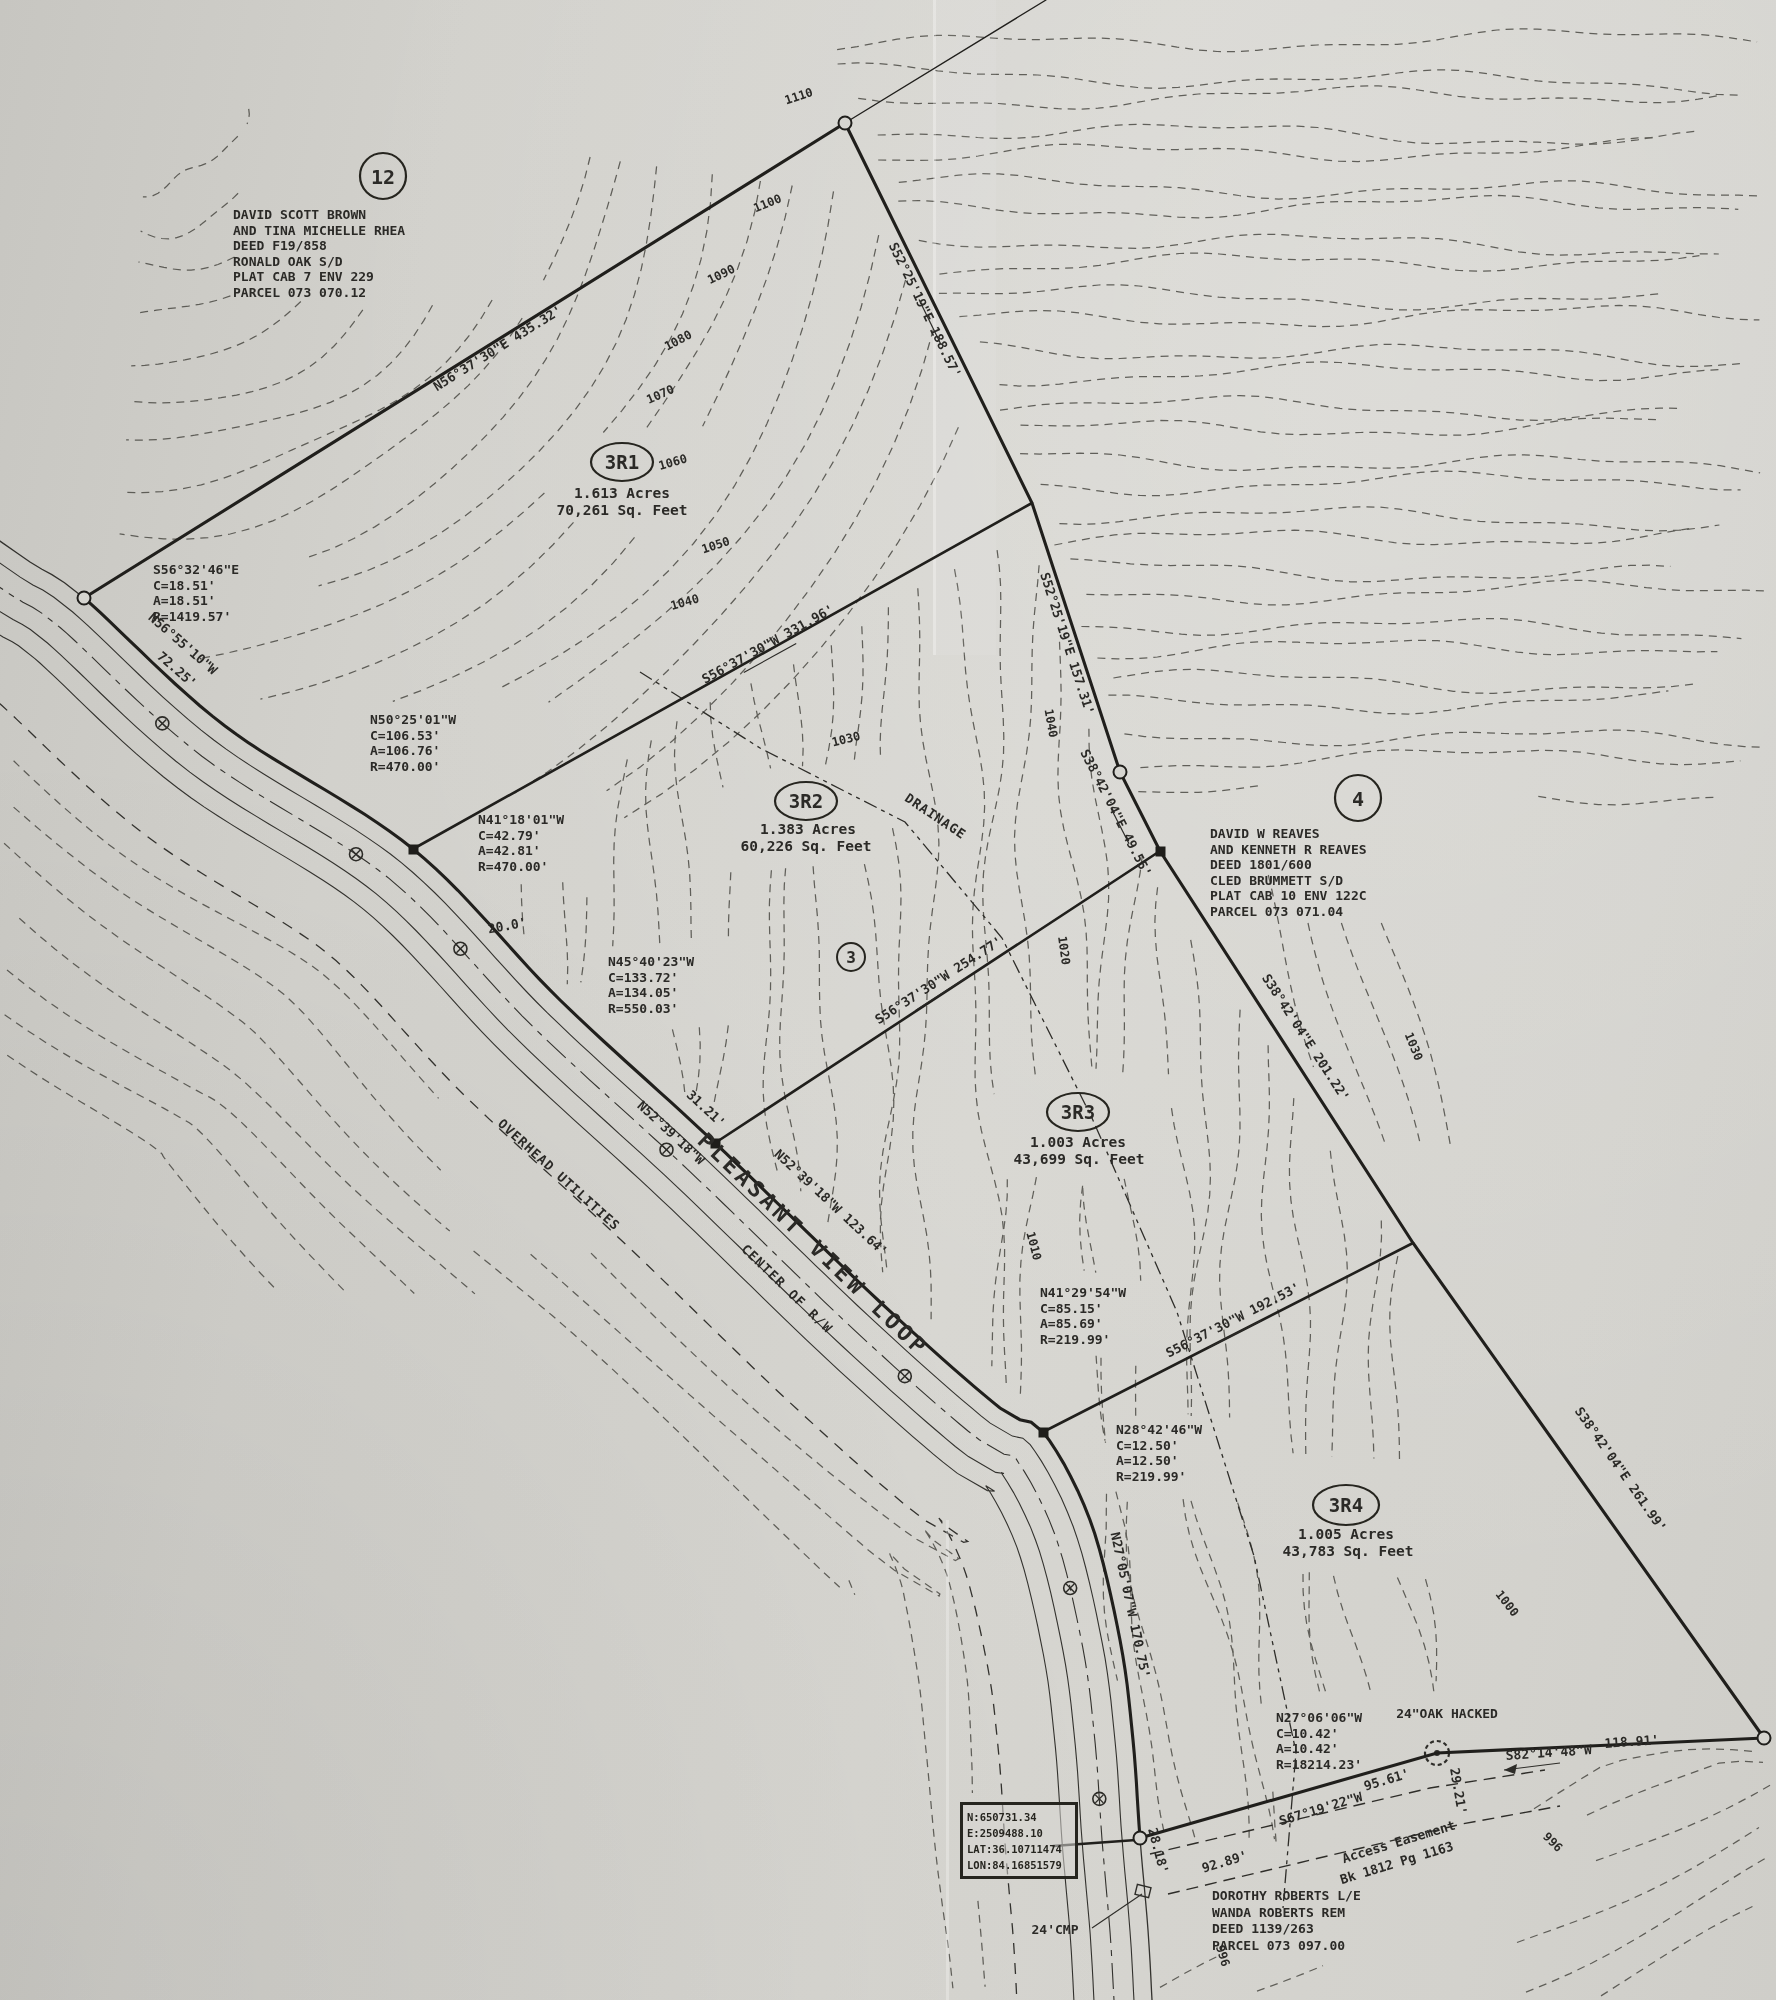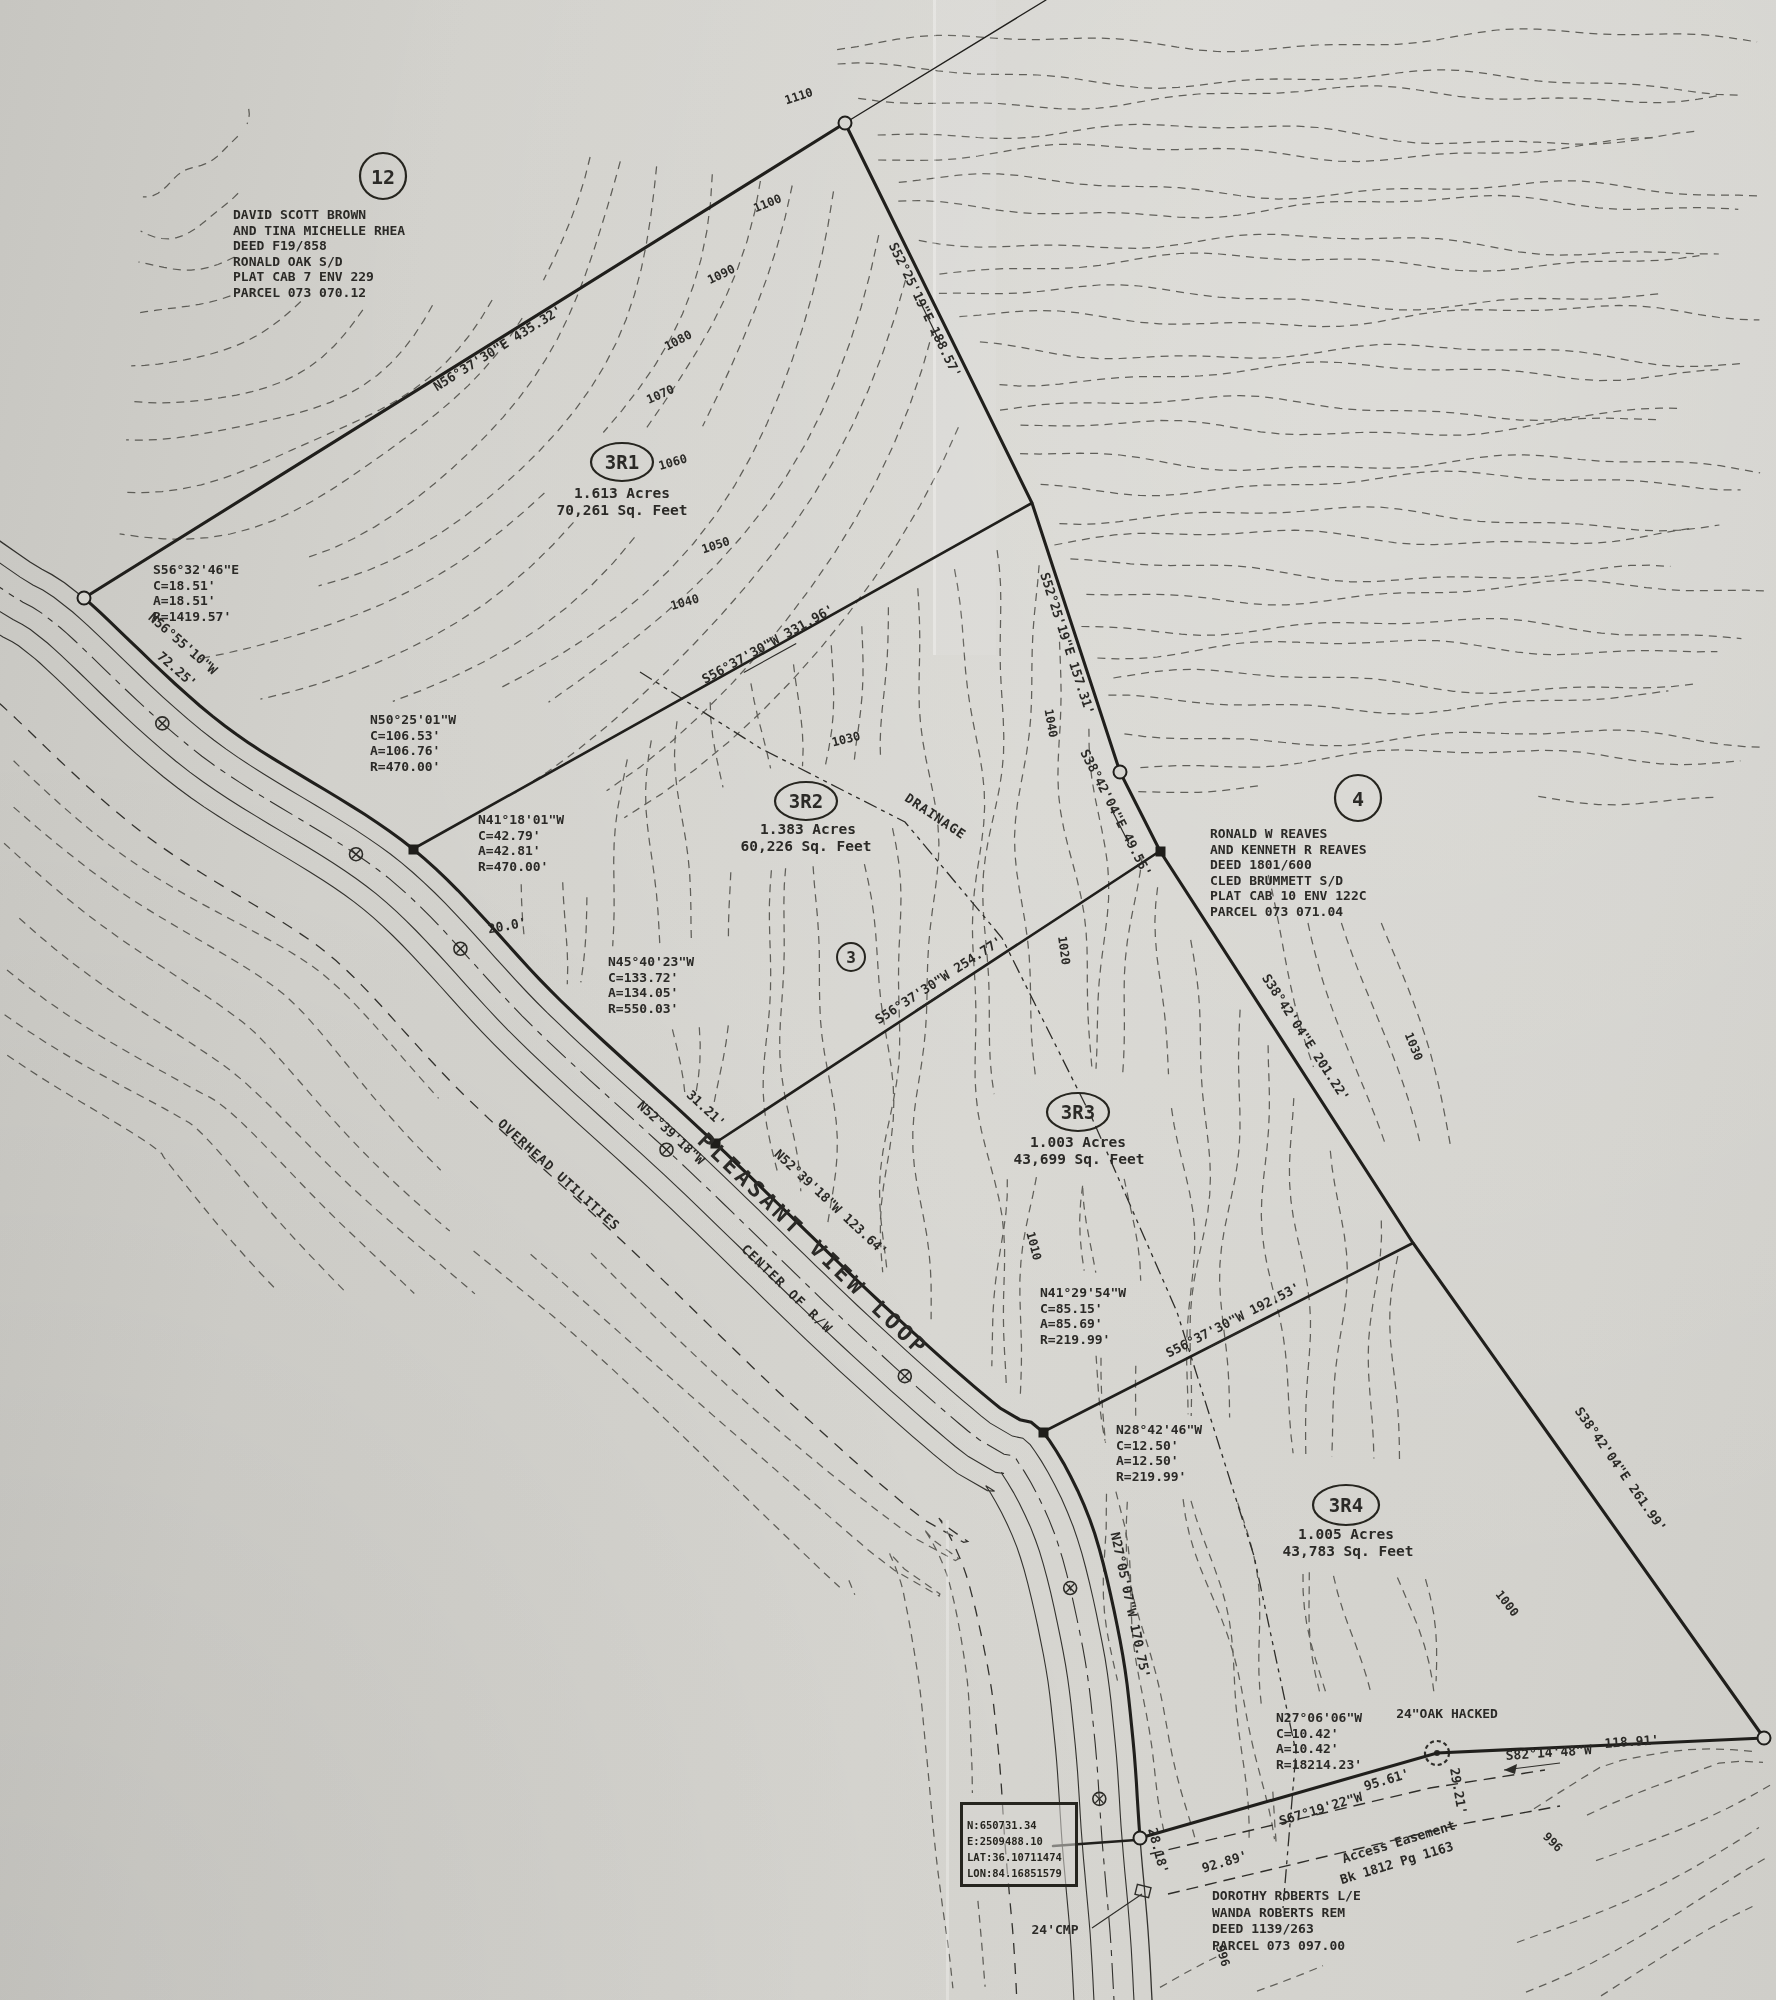--- a/index.html
+++ b/index.html
@@ -6,21 +6,21 @@
   .sheet{position:relative;width:1776px;height:2000px;overflow:hidden;
          background:linear-gradient(100deg,#c7c6c1 0%,#d2d1cc 22%,#d7d6d1 55%,#d3d2cd 85%,#cfcec9 100%);}
   .shade{position:absolute;inset:0;background:radial-gradient(ellipse at 78% 18%, rgba(255,255,255,.18), rgba(0,0,0,0) 55%),
          radial-gradient(ellipse at 0% 100%, rgba(0,0,0,.07), rgba(0,0,0,0) 45%);pointer-events:none;}
   svg{position:absolute;left:0;top:0;}
   svg text{font-family:"DejaVu Sans Mono","Liberation Mono",monospace;font-weight:700;fill:#2b2a27;}
   .owner{position:absolute;width:300px;color:#2b2a27;
          font:700 13px/15.5px "DejaVu Sans Mono","Liberation Mono",monospace;letter-spacing:0;}
   .owner span{display:block;}
   .coordbox{position:absolute;left:960px;top:1802px;width:106px;border:3px solid #26251f;
-            background:rgba(215,214,209,.55);padding:12px 2px 3px 4px;color:#26251f;
+            background:rgba(215,214,209,.55);padding:4px 2px 3px 4px;color:#26251f;
             font:700 10.5px/16px "DejaVu Sans Mono","Liberation Mono",monospace;}
   .coordbox span{display:block;white-space:nowrap;}
   .watermark{position:absolute;left:10px;top:1938px;color:#fcfcfa;opacity:.97;
              font-family:"Liberation Sans",sans-serif;font-size:47px;font-weight:500;letter-spacing:1px;}
 </style>
 </head>
 <body>
 
 <div class="sheet">
   <div class="shade"></div>
@@ -337,21 +337,21 @@
   <div class="owner" style="left:233px;top:207px;">
     <span>DAVID SCOTT BROWN</span>
     <span>AND TINA MICHELLE RHEA</span>
     <span>DEED F19/858</span>
     <span>RONALD OAK S/D</span>
     <span>PLAT CAB 7 ENV 229</span>
     <span>PARCEL 073 070.12</span>
   </div>
 
   <div class="owner" style="left:1210px;top:826px;">
-    <span>RONALD W REAVES</span>
+    <span>DAVID W REAVES</span>
     <span>AND KENNETH R REAVES</span>
     <span>DEED 1801/600</span>
     <span>CLED BRUMMETT S/D</span>
     <span>PLAT CAB 10 ENV 122C</span>
     <span>PARCEL 073 071.04</span>
   </div>
 
   <div class="owner" style="left:1212px;top:1888px;line-height:16.5px;">
     <span>DOROTHY ROBERTS L/E</span>
     <span>WANDA ROBERTS REM</span>

